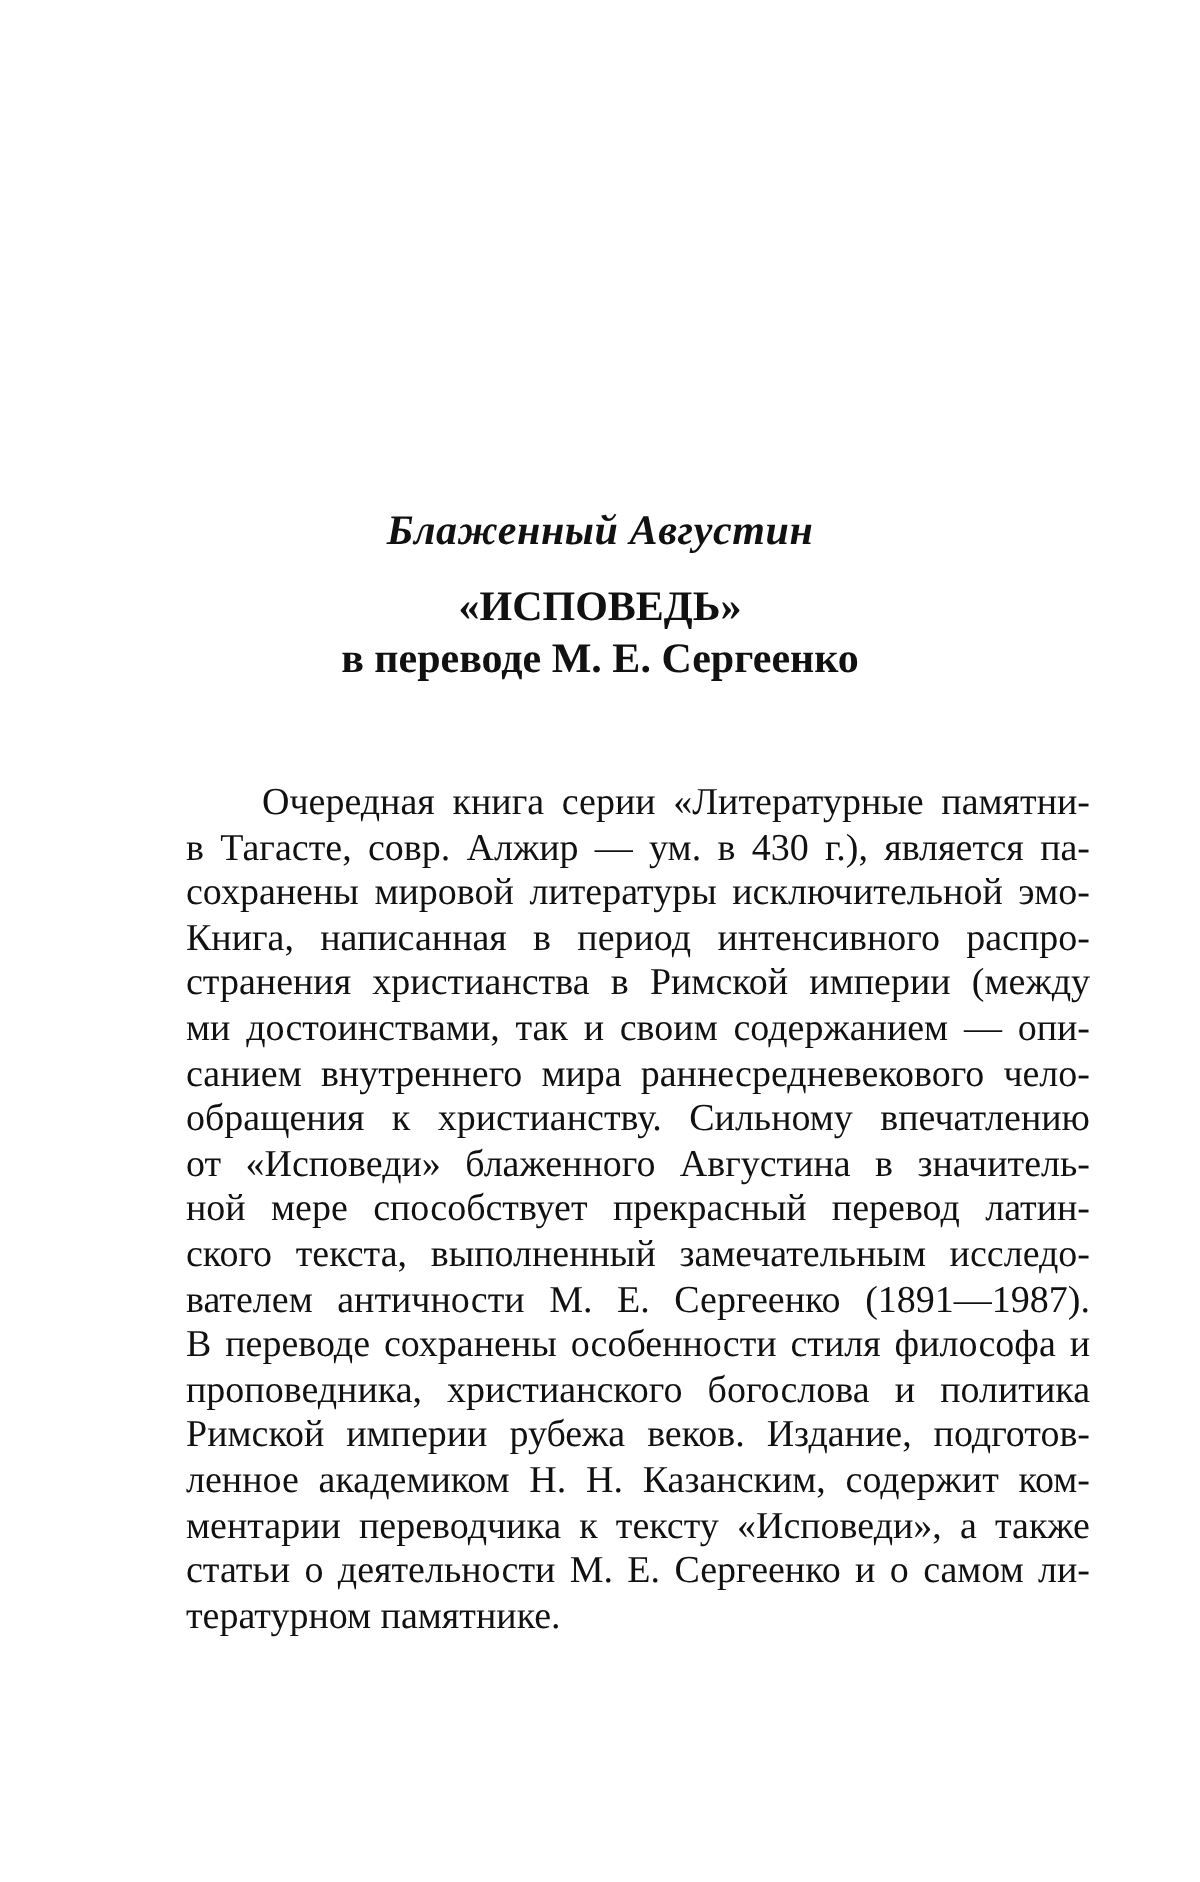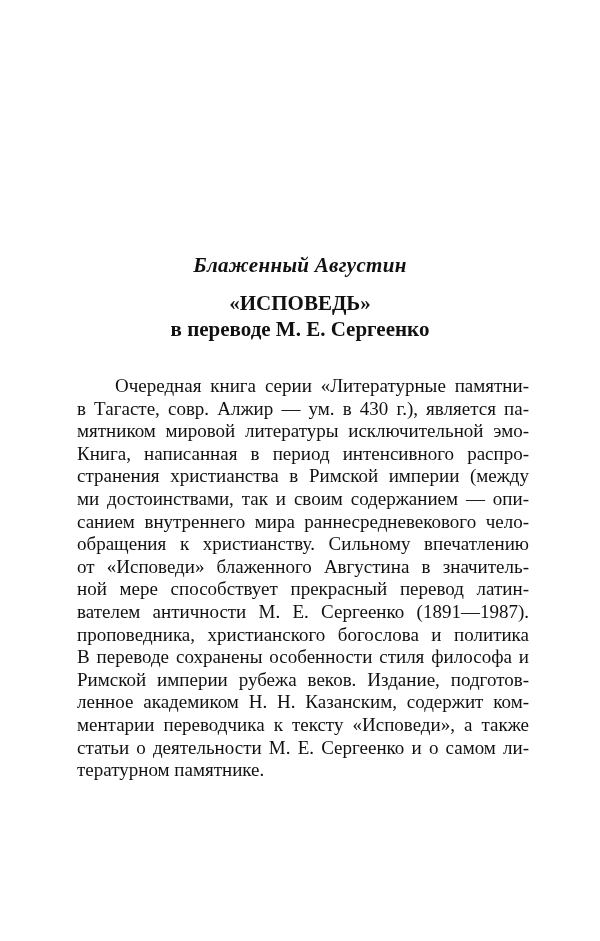--- a/index.html
+++ b/index.html
@@ -12,50 +12,51 @@
   }
   .title {
     position: absolute; left: 0; width: 600px; top: 290px; text-align: center;
     font-family: Liberation Serif, serif;
     font-weight: bold; font-size: 21px; line-height: 26px; margin: 0;
   }
   .title span { display: block; }
   .body {
     position: absolute; left: 77px; top: 375px; width: 452px;
     font-family: "Liberation Serif", "DejaVu Serif", serif;
-    font-size: 19px; line-height: 22.6px; margin: 0;
+    font-size: 19px; line-height: 22.6px; margin: 16px;
   }
   .line { display: block; white-space: nowrap; text-align: justify; text-align-last: justify; height: 22.6px; }
   .line.first { padding-left: 38px; }
   .line.last { text-align-last: left; }
 </style>
 </head>
 <body>
 
 <div class="page">
   <p class="author">Блаженный Августин</p>
 
   <h1 class="title">
     <span>«ИСПОВЕДЬ»</span>
     <span>в переводе М. Е. Сергеенко</span>
   </h1>
 
   <div class="body">
     <span class="line first">Очередная книга серии «Литературные памятни-</span>
     <span class="line">в Тагасте, совр. Алжир — ум. в 430 г.), является па-</span>
-    <span class="line">мятником мировой литературы исключительной эмо-</span>
+    <span class="line">сохранены мировой литературы исключительной эмо-</span>
     <span class="line">Книга, написанная в период интенсивного распро-</span>
     <span class="line">странения христианства в Римской империи (между</span>
     <span class="line">ми достоинствами, так и своим содержанием — опи-</span>
     <span class="line">санием внутреннего мира раннесредневекового чело-</span>
     <span class="line">обращения к христианству. Сильному впечатлению</span>
     <span class="line">от «Исповеди» блаженного Августина в значитель-</span>
     <span class="line">ной мере способствует прекрасный перевод латин-</span>
+    <span class="line">ского текста, выполненный замечательным исследо-</span>
     <span class="line">вателем античности М. Е. Сергеенко (1891—1987).</span>
+    <span class="line">В переводе сохранены особенности стиля философа и</span>
     <span class="line">проповедника, христианского богослова и политика</span>
-    <span class="line">В переводе сохранены особенности стиля философа и</span>
     <span class="line">Римской империи рубежа веков. Издание, подготов-</span>
     <span class="line">ленное академиком Н. Н. Казанским, содержит ком-</span>
     <span class="line">ментарии переводчика к тексту «Исповеди», а также</span>
     <span class="line">статьи о деятельности М. Е. Сергеенко и о самом ли-</span>
     <span class="line last">тературном памятнике.</span>
   </div>
 </div>
 
 </body></html>

